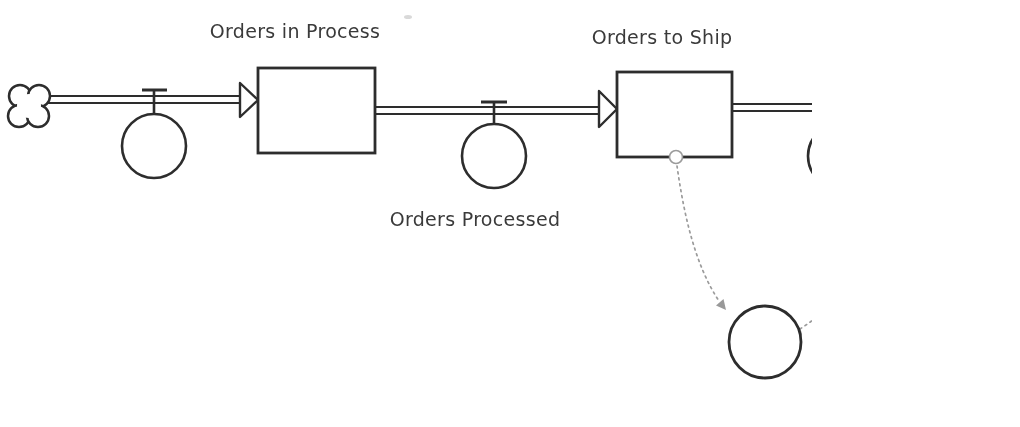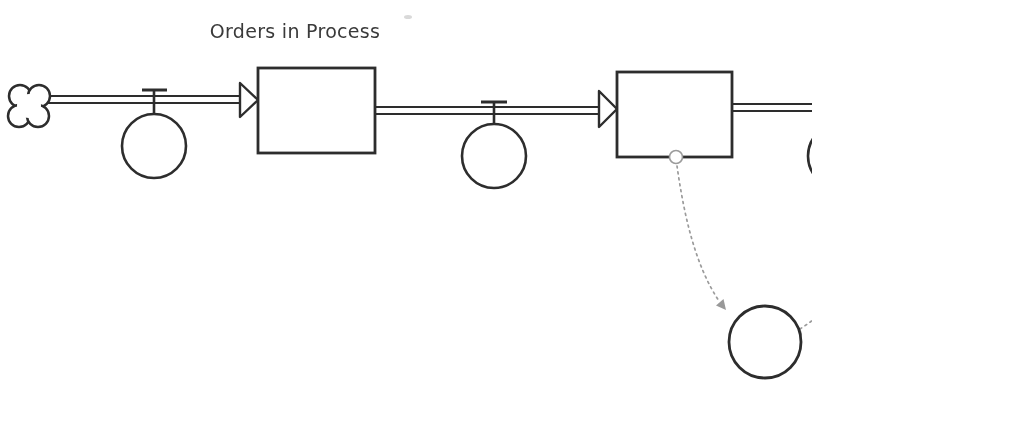--- a/index.html
+++ b/index.html
@@ -98,18 +98,20 @@
       <polygon points="856,196 865,202.5 856,207" fill="#999999"></polygon>
     </g>
 
     <circle cx="765" cy="342" r="36" fill="#ffffff" stroke="#2d2d2d" stroke-width="2.8"></circle>
 
     <ellipse cx="408" cy="17" rx="4" ry="2" fill="#c9c9c9" opacity="0.7"></ellipse>
   </svg>
 
   <div class="lbl" style="left:185px; top:21px; width:220px;">Orders in Process</div>
 
+  <div class="lbl" style="left:552px; top:27px; width:220px;">Orders to Ship</div>
 
 
+  <div class="lbl" style="left:365px; top:209px; width:220px;">Orders Processed</div>
 
 
 
 </div>
 
 </body></html>

